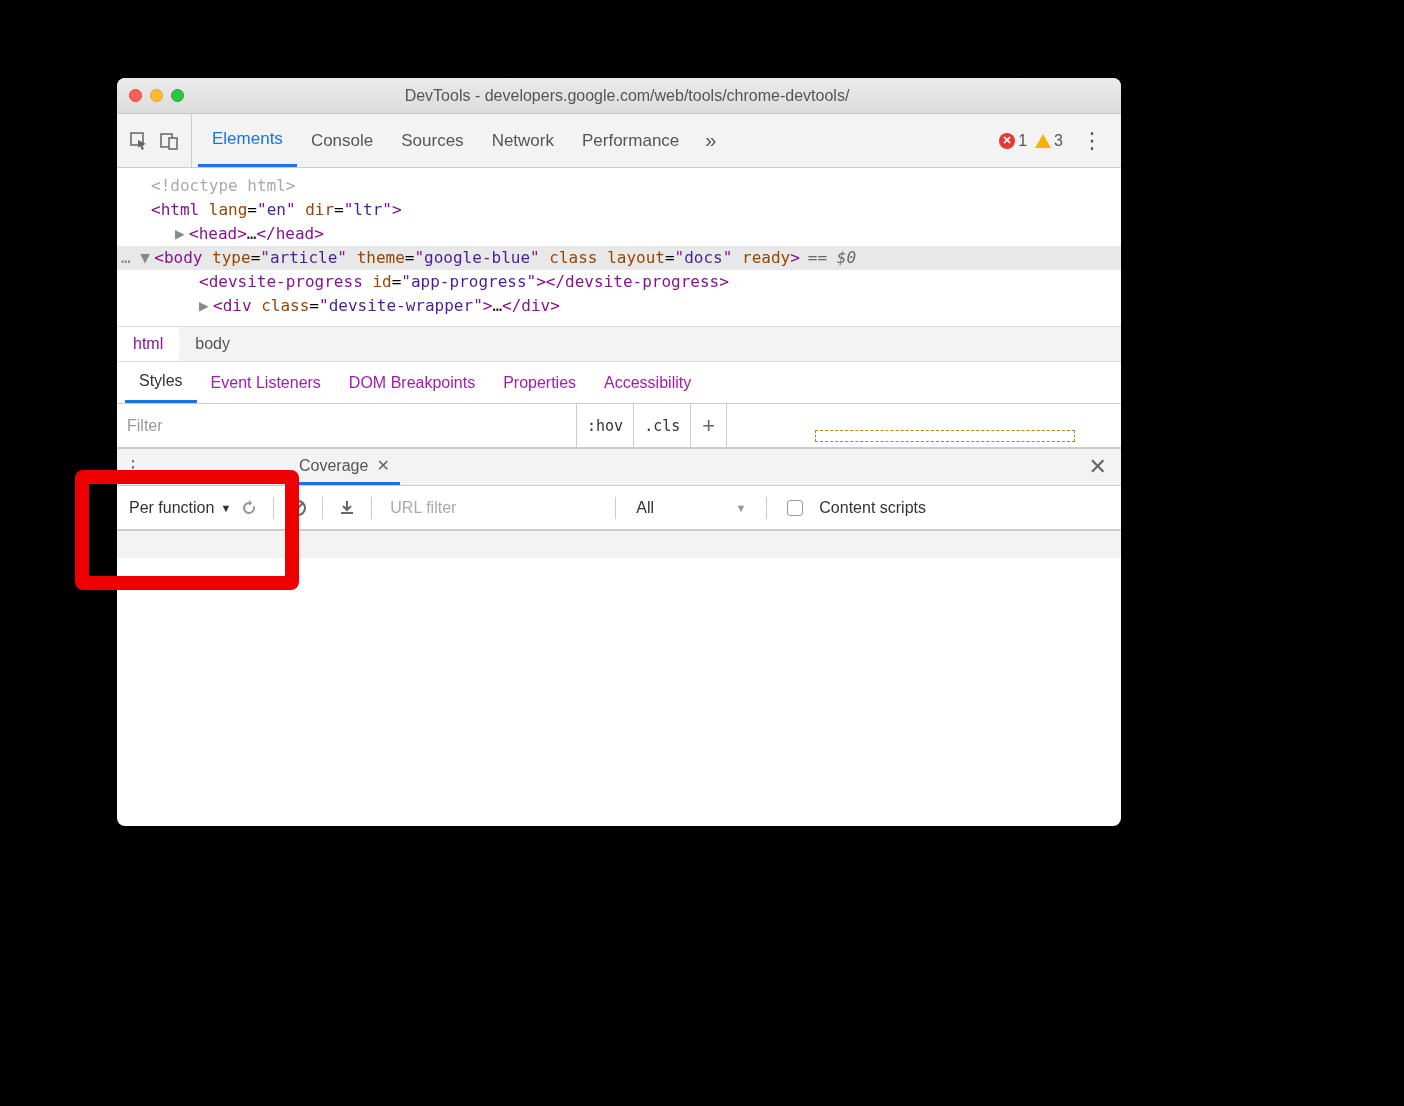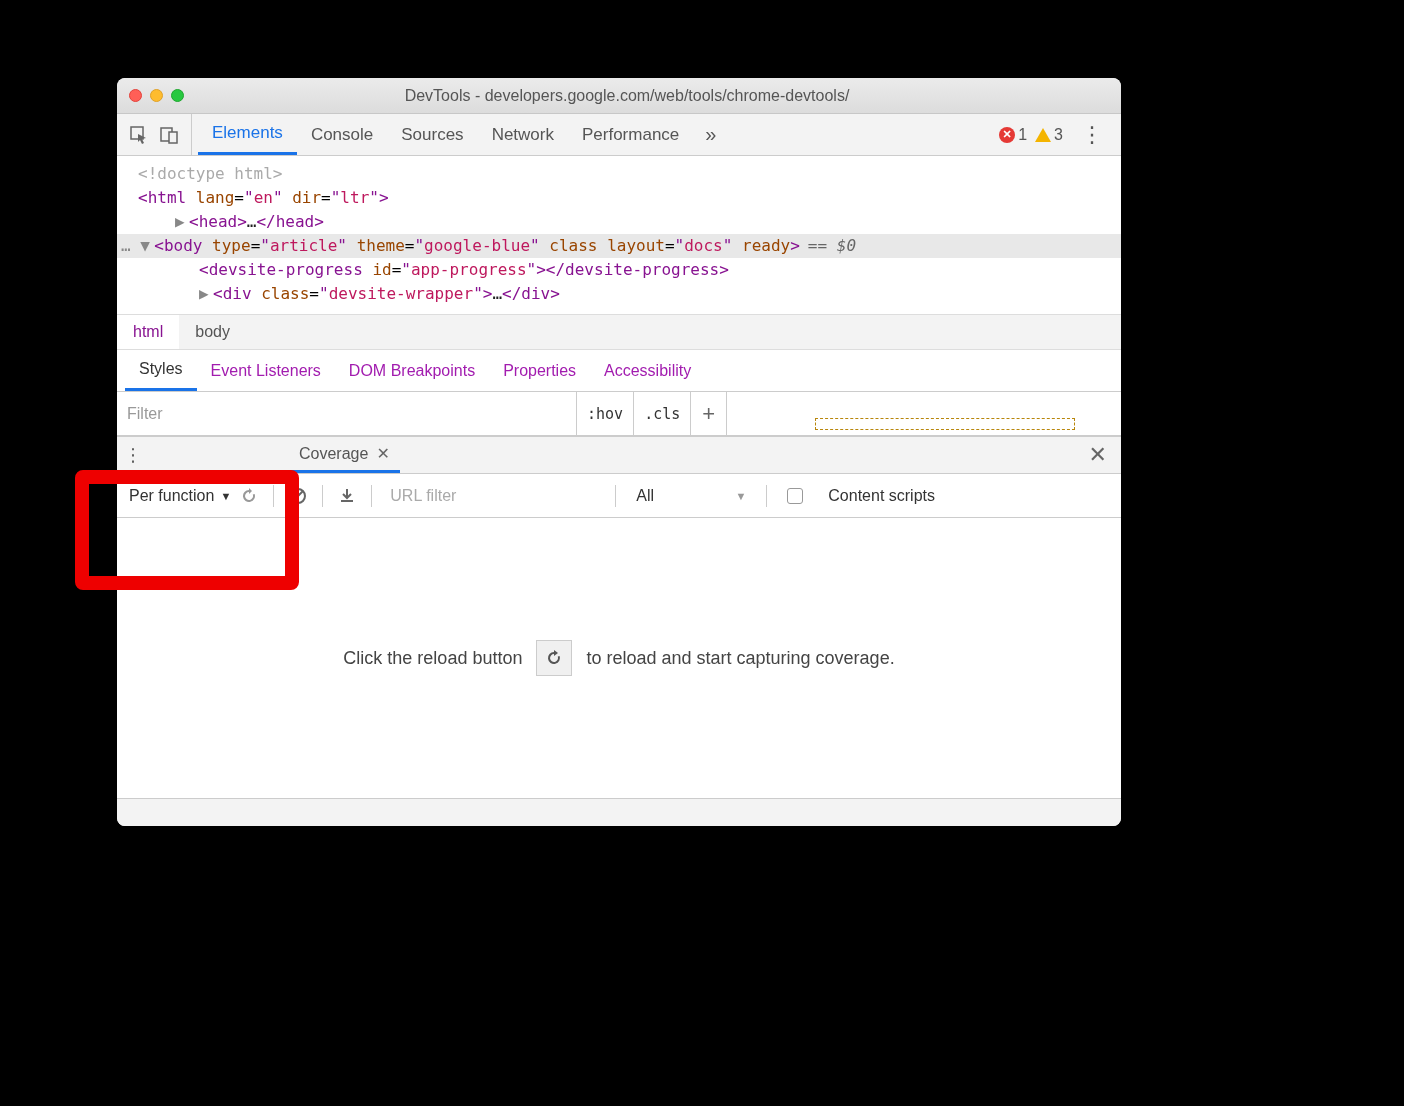--- a/index.html
+++ b/index.html
@@ -38,21 +38,21 @@
     gap: 8px;
     padding-left: 12px;
   }
   .light { width: 13px; height: 13px; border-radius: 50%; }
   .light.red { background: #ff5f57; border:1px solid #e3423b;}
   .light.yellow { background: #febc2e; border:1px solid #e0a128;}
   .light.green { background: #28c840; border:1px solid #1fa72f;}
   .title { position:absolute; left:16px; right:0; text-align:center; font-size:16px; color:#555; pointer-events:none;}
   
   .toolbar {
-    height: 42px;
+    height: 54px;
     background: #f3f3f3;
     border-bottom: 1px solid #ccc;
     display: flex;
     align-items: stretch;
     gap: 0;
   }
   .toolbar-left { display:flex; align-items:center; gap:10px; padding:0 12px; border-right:1px solid #ccc;}
   .icon-btn { display:flex; align-items:center; justify-content:center; color:#666; cursor:pointer;}
   .tabs { display:flex; align-items:stretch; padding-left:6px; }
   .tab { padding:0 14px; display:flex; align-items:center; font-size:17px; color:#555; cursor:pointer;}
@@ -70,24 +70,24 @@
     line-height: 24px;
     padding: 6px 0 8px 0;
     background:#fff;
   }
   .dom-line { padding-left: 18px; white-space: nowrap; }
   .dom-line.sel { background:#e8e8e8; }
   .caret { color:#888; display:inline-block; width:14px; }
   .tag-gray { color:#aaa; }
   .tag-pur { color:#881391; }
   .attr-br { color:#994500; }
-  .attr-bl { color:#be185d; }
+  .attr-bl { color:#4c1d95; }
   .eq-dim { color:#666; font-style:italic; margin-left:8px;}
   .ellipsis { color:#222;}
-  .indent1{padding-left:21px;} .indent2{padding-left:58px;} .indent3{padding-left:82px;}
+  .indent1{padding-left:34px;} .indent2{padding-left:58px;} .indent3{padding-left:82px;}
 
   .breadcrumb {
     height: 36px; background:#f3f3f3; border-top:1px solid #ddd; border-bottom:1px solid #ddd;
     display:flex; align-items:stretch; font-size:16px;
   }
   .crumb { padding:0 16px; display:flex; align-items:center; color:#555; cursor:pointer;}
   .crumb.active { color:#881391; background:#fff;}
   
   .subtabs {
     height: 42px; border-bottom:1px solid #ccc; display:flex; align-items:stretch; padding-left:8px; background:#fff;
@@ -110,21 +110,21 @@
 
   .coverage-bar { height:44px; border-bottom:1px solid #ccc; background:#fff; display:flex; align-items:center; gap:0;}
   .cov-drop { padding:0 4px 0 12px; display:flex; align-items:center; gap:6px; font-size:16px; color:#333; cursor:pointer;}
   .cov-drop .arrow{ font-size:11px;}
   .cov-sep { width:1px; height:22px; background:#ccc; margin:0 10px;}
   .cov-icon { width:28px; display:flex; align-items:center; justify-content:center; color:#666; cursor:pointer;}
   .url-filter { flex:0 0 200px; border:none; font-size:16px; padding:0 8px; color:#333; outline:none;}
   .url-filter::placeholder{color:#aaa;}
   .all-drop { padding:0 10px; display:flex; align-items:center; gap:10px; font-size:16px; color:#333; cursor:pointer; width:130px; justify-content:space-between;}
   .all-drop .arrow{color:#999; font-size:11px;}
-  .chk-wrap { display:flex; align-items:center; gap:25px; padding:0 10px; font-size:16px; color:#333;}
+  .chk-wrap { display:flex; align-items:center; gap:16px; padding:0 10px; font-size:16px; color:#333;}
   .chk { width:16px; height:16px; border:1px solid #999; border-radius:3px; background:#fff;}
 
   .coverage-body { flex:1; display:flex; align-items:center; justify-content:center; background:#fff;}
   .msg { display:flex; align-items:center; gap:14px; font-size:18px; color:#444;}
   .reload-btn { width:36px; height:36px; border:1px solid #ccc; background:#f0f0f0; display:flex; align-items:center; justify-content:center; font-size:20px; color:#555; cursor:pointer;}
 
   .status-bar{ height:28px; background:#f3f3f3; border-top:1px solid #ccc;}
 
   .highlight-box {
     position:absolute;
@@ -257,29 +257,17 @@
       <span>All</span>
       <span class="arrow">▼</span>
     </div>
     <div class="cov-sep"></div>
     <div class="chk-wrap">
       <div class="chk"></div>
       <span>Content scripts</span>
     </div>
   </div>
 
-  <div class="coverage-body">
-    <div class="msg">
-      <span>Click the reload button</span>
-      <div class="reload-btn">
-        <svg width="20" height="20" viewBox="0 0 20 20">
-            <path d="M10 4a6 6 0 1 0 5.6 3.9l-1.8.7A4 4 0 1 1 10 6V4z" fill="#555"></path>
-            <path d="M10 2v6l4-3z" fill="#555"></path>
-          </svg>
-      </div>
-      <span>to reload and start capturing coverage.</span>
-    </div>
-  </div>
 
   <div class="status-bar"></div>
 </div>
 
 <div class="highlight-box"></div>
 
 </body></html>

